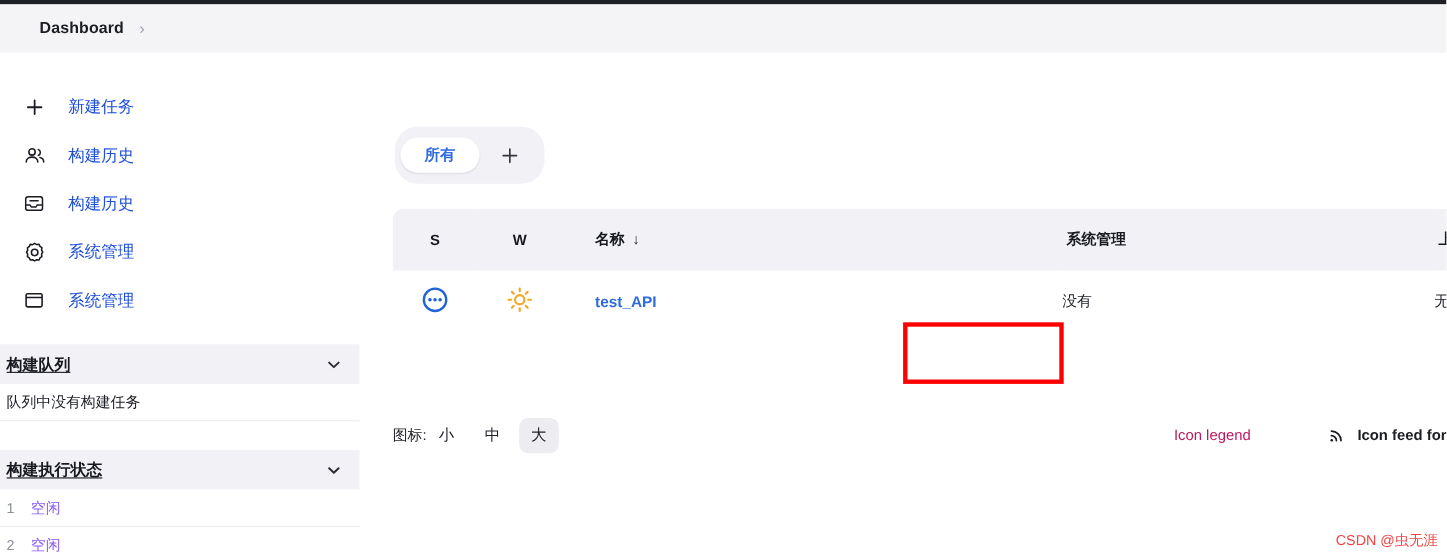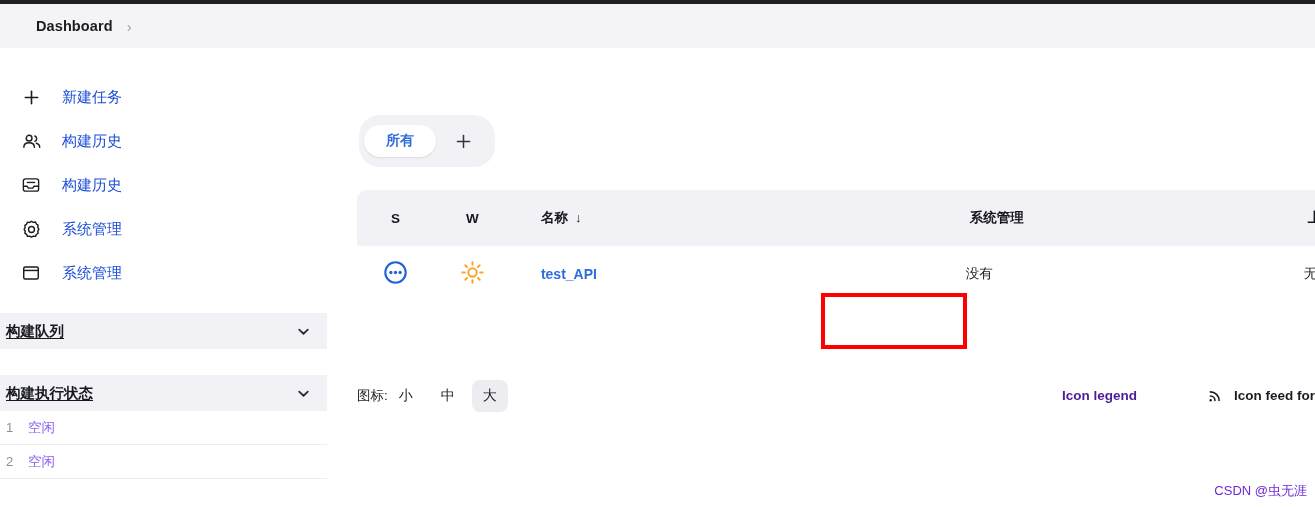--- a/index.html
+++ b/index.html
@@ -146,33 +146,33 @@
     font-size: 14px; color: #1b1d23; border-radius: 8px; cursor: pointer;
     margin-right: 6px;
   }
   .isz-opt.active { background: #ececf1; font-weight: 400; }
 
   .footer-right {
     position: absolute; top: 332px; right: 0px;
     display: flex; align-items: center; height: 30px;
   }
   .legend-link {
-    font-size: 13.5px; color: #4c1d95; font-weight: 700;
+    font-size: 13.5px; color: #be185d; font-weight: 400;
     cursor: pointer; white-space: nowrap;
   }
   .feed-link {
     display: flex; align-items: center; margin-left: 70px;
     font-size: 13.5px; color: #1b1d23; font-weight: 700;
     cursor: pointer; white-space: nowrap;
   }
   .feed-icon { margin-right: 10px; display: flex; align-items: center; color: #1b1d23; }
 
   .watermark {
     position: absolute; right: 8px; bottom: 9px;
-    font-size: 13px; color: #6d28d9; white-space: nowrap;
+    font-size: 13px; color: #ef4444; white-space: nowrap;
   }
 </style>
 </head>
 <body>
 
 <div id="app">
 
   <div class="top-strip"></div>
 
   <div class="breadcrumb-bar">
@@ -239,20 +239,21 @@
 
     <div class="widget" style="margin-top:18px;">
       <div class="widget-head">
         <span class="widget-title">构建队列</span>
         <span class="chev">
           <svg width="15" height="15" viewBox="0 0 16 16" fill="none" stroke="currentColor" stroke-width="1.9" stroke-linecap="round" stroke-linejoin="round">
             <polyline points="3.4,6 8,10.4 12.6,6"></polyline>
           </svg>
         </span>
       </div>
+      <div class="widget-body-row">队列中没有构建任务</div>
     </div>
 
     <div class="queue-gap"></div>
 
     <div class="widget">
       <div class="widget-head">
         <span class="widget-title">构建执行状态</span>
         <span class="chev">
           <svg width="15" height="15" viewBox="0 0 16 16" fill="none" stroke="currentColor" stroke-width="1.9" stroke-linecap="round" stroke-linejoin="round">
             <polyline points="3.4,6 8,10.4 12.6,6"></polyline>

